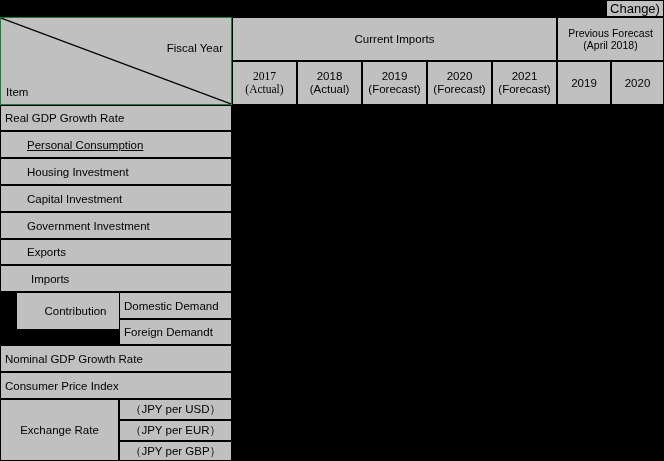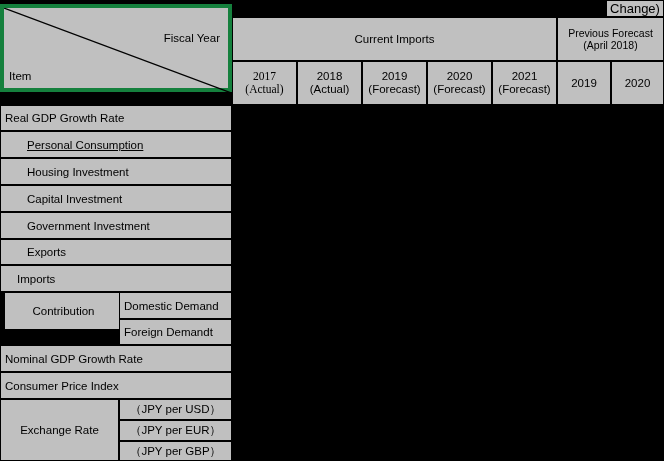--- a/index.html
+++ b/index.html
@@ -50,25 +50,25 @@
     border: 1px solid #000000;
     font-size: 13px;
     display: flex;
     align-items: center;
     justify-content: center;
   }
 
   
   #corner {
     position: absolute;
-    left: 0px; top: 4px;
+    left: 0px; top: 17px;
     width: 232px; height: 88px;
     box-sizing: border-box;
     background: #c0c0c0;
-    border: 4px solid #15803d;
+    border: 1px solid #15803d;
   }
   #corner svg { position: absolute; left: 0; top: 0; }
   #corner .fiscal {
     position: absolute;
     right: 8px;
     top: 24px;
     font-size: 11.5px;
   }
   #corner .item {
     position: absolute;
@@ -134,23 +134,23 @@
   <div class="cell left" style="left:0px; top:131px; width:232px; height:27px; padding-left:26px;text-decoration:underline;">Personal Consumption</div>
 
   <div class="cell left" style="left:0px; top:158px; width:232px; height:27px; padding-left:26px;">Housing Investment</div>
 
   <div class="cell left" style="left:0px; top:185px; width:232px; height:27px; padding-left:26px;">Capital Investment</div>
 
   <div class="cell left" style="left:0px; top:212px; width:232px; height:27px; padding-left:26px;">Government Investment</div>
 
   <div class="cell left" style="left:0px; top:239px; width:232px; height:26px; padding-left:26px;">Exports</div>
 
-  <div class="cell left" style="left:0px; top:265px; width:232px; height:27px; padding-left:16px;text-align:center;">Imports</div>
+  <div class="cell left" style="left:0px; top:265px; width:232px; height:27px; padding-left:30px;text-align:center;">Imports</div>
 
-  <div class="cell center" style="left:4px; top:292px; width:119px; height:38px;">Contribution</div>
+  <div class="cell center" style="left:16px; top:292px; width:119px; height:38px;">Contribution</div>
   <div class="cell left" style="left:119px; top:292px; width:113px; height:27px;">Domestic Demand</div>
   <div class="cell left" style="left:119px; top:319px; width:113px; height:26px;">Foreign Demandt</div>
 
   <div class="cell left" style="left:0px; top:372px; width:232px; height:27px;">Consumer Price Index</div>
 
   <div class="cell left" style="left:0px; top:345px; width:232px; height:27px;">Nominal GDP Growth Rate</div>
 
   <div class="cell center" style="left:0px; top:399px; width:119px; height:62px;">Exchange Rate</div>
   <div class="cell center" style="left:119px; top:399px; width:113px; height:21px;">（JPY per USD）</div>
   <div class="cell center" style="left:119px; top:420px; width:113px; height:21px;">（JPY per EUR）</div>

